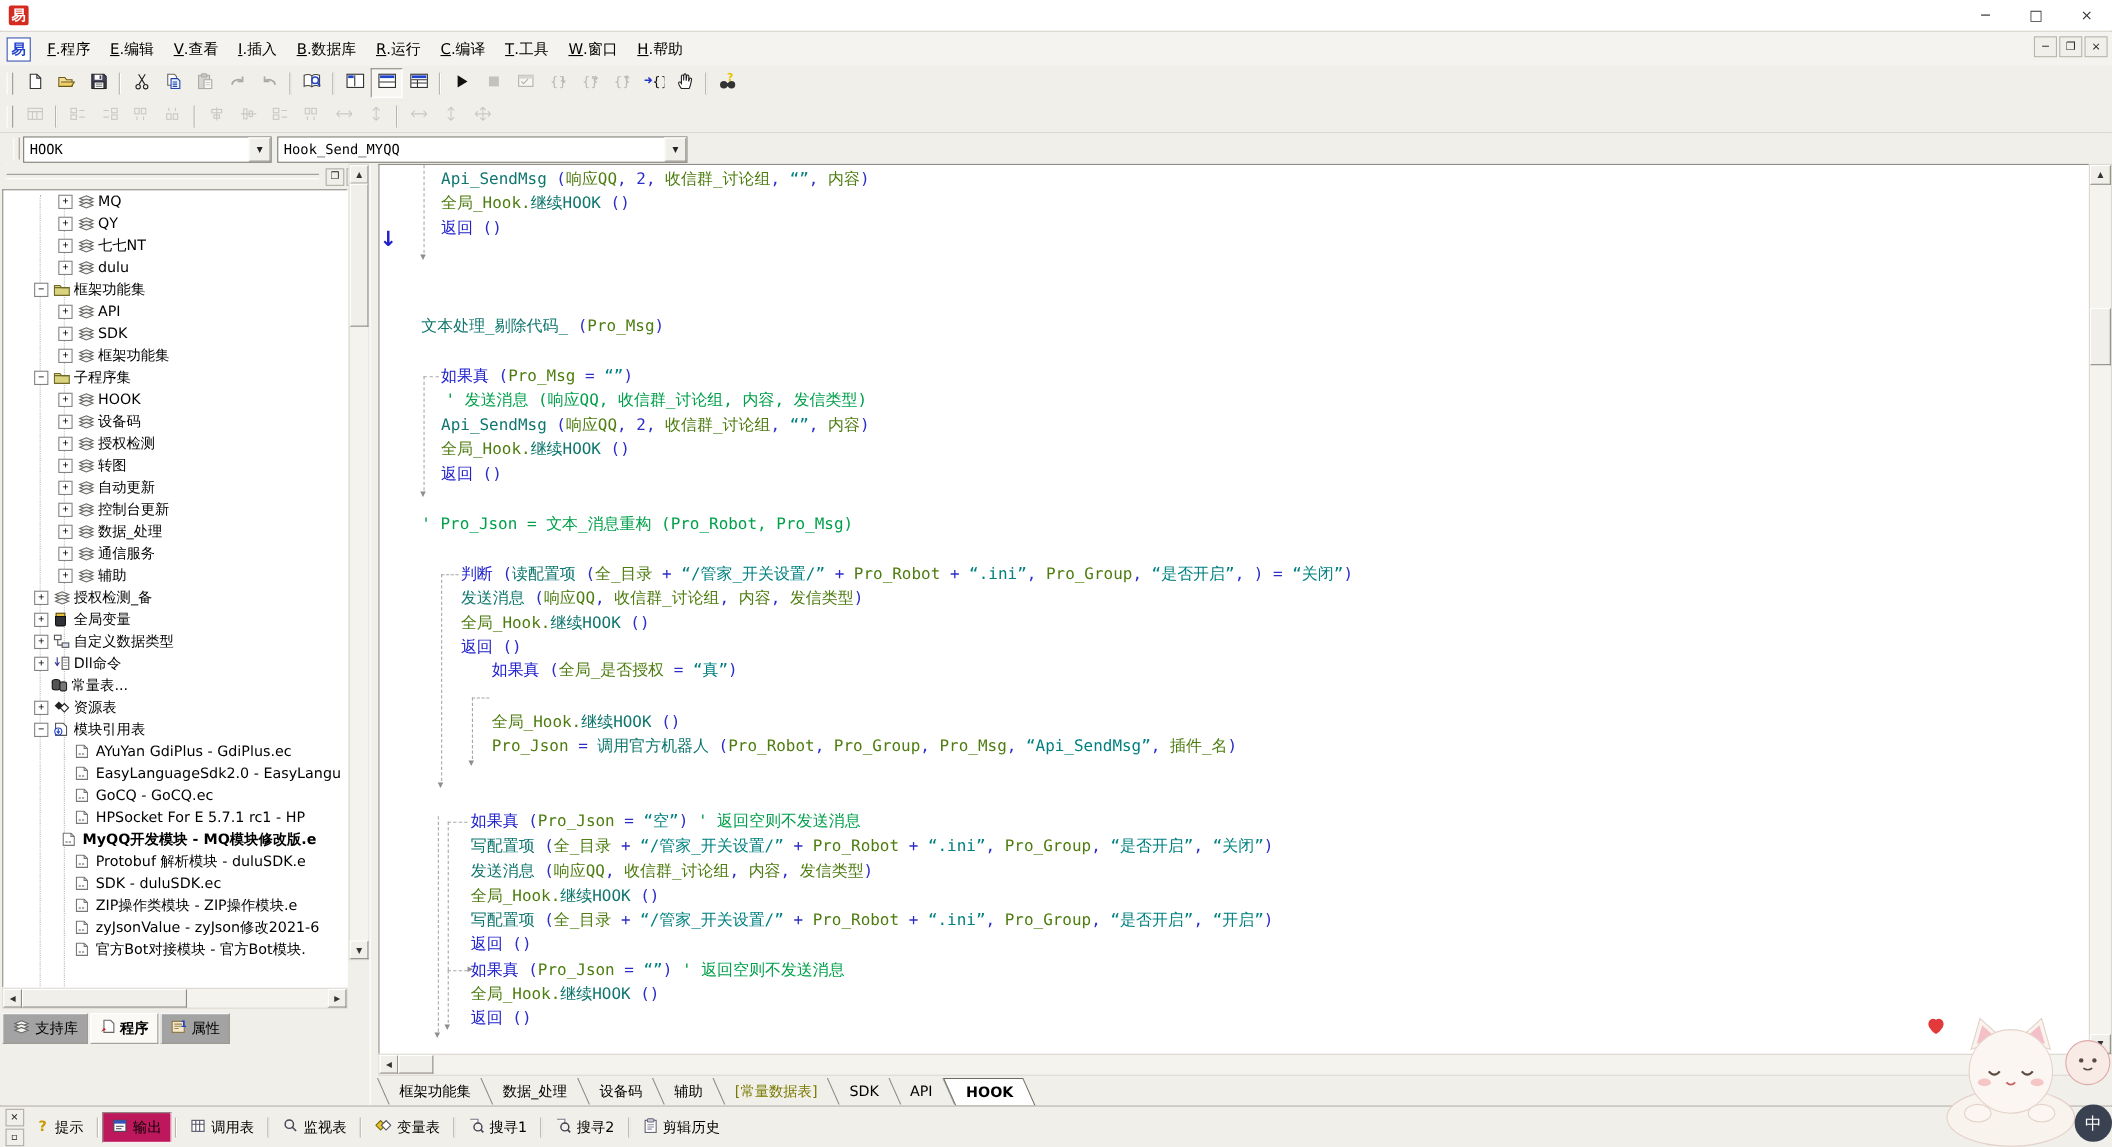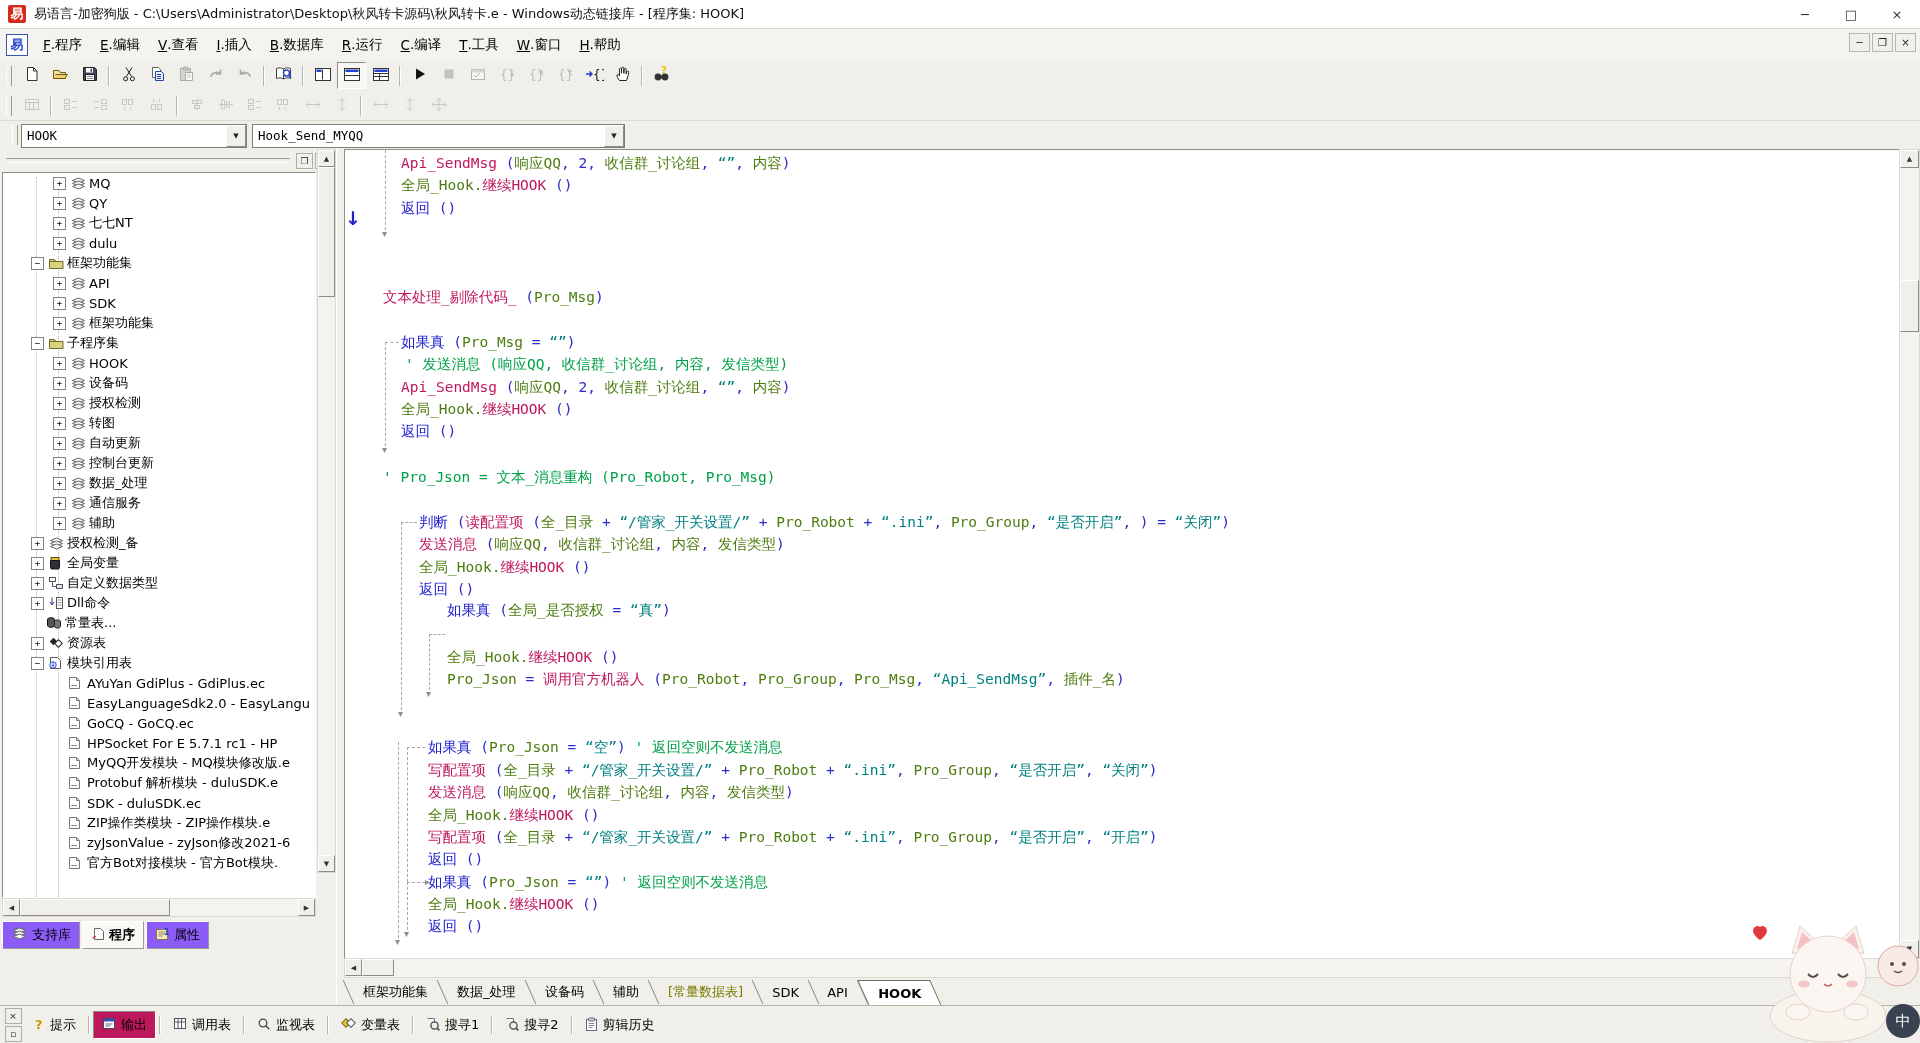--- a/index.html
+++ b/index.html
@@ -56,32 +56,32 @@
   .tlabel{font-size:13px;}
   #treevs{position:absolute;right:0px;top:0px;width:17px;height:722px;}
   #treehs{position:absolute;left:2px;top:749px;width:312px;height:17px;}
   
   .sb{position:absolute;background:#F5F3EE;border:1px solid #DCD9D2;}
   .sbtn{position:absolute;background:#F1EFE9;border:1px solid;border-color:#FFFFFF #8E8C84 #8E8C84 #FFFFFF;
         display:flex;align-items:center;justify-content:center;font-size:7px;color:#333;}
   .sthumb{position:absolute;background:#F1EFE9;border:1px solid;border-color:#FFFFFF #8E8C84 #8E8C84 #FFFFFF;}
   
   #ptabs{position:absolute;left:2px;top:772px;display:flex;gap:2px;}
-  .ptab{height:26px;border:1px solid #9C9A92;border-top-color:#fff;border-left-color:#fff;background:#8b5cf6;
+  .ptab{height:26px;border:1px solid #9C9A92;border-top-color:#fff;border-left-color:#fff;background:#a3a3a3;
         display:flex;align-items:center;padding:0 8px;gap:4px;font-size:13px;}
   .ptab.active{background:#FAF9F6;font-weight:bold;}
   
   #splitter{left:336px;top:149px;width:8px;height:856px;background:#F0EFEA;border-left:1px solid #fff;}
   
   #codewrap{left:344px;top:149px;width:1576px;height:856px;background:#F0EFEA;}
   #codesurf{position:absolute;left:0;top:0;width:1554px;height:808px;background:#fff;
             border-left:1px solid #8E8C84;border-top:1px solid #8E8C84;overflow:hidden;}
   .cline{position:absolute;height:20px;line-height:20px;white-space:pre;
          font-family:"DejaVu Sans Mono","DejaVu Sans",monospace;font-size:14.5px;}
-  .sK{color:#2121CE;} .sF{color:#be185d;} .sS{color:#008080;} .sC{color:#00A04A;} .sO{color:#2C2CC8;} .sT{color:#4d7c0f;}
+  .sK{color:#2121CE;} .sF{color:#0f766e;} .sS{color:#008080;} .sC{color:#00A04A;} .sO{color:#2C2CC8;} .sT{color:#4d7c0f;}
   .flowv{position:absolute;border-left:1px dashed #A8A8A8;width:0;}
   .flowh{position:absolute;border-top:1px dashed #A8A8A8;height:0;}
   .fend{position:absolute;color:#8E8E8E;font-size:10px;line-height:10px;}
   #bluearrow{position:absolute;color:#2020C8;font-size:19px;font-weight:bold;line-height:20px;}
   #codevs{position:absolute;left:1555px;top:0;width:19px;height:808px;}
   #codehs{position:absolute;left:0;top:809px;width:1554px;height:18px;}
   
   #etabs{position:absolute;left:4px;top:830px;height:26px;display:flex;align-items:stretch;}
   .etab{position:relative;padding:0 14px;display:flex;align-items:center;font-size:13px;
         border-right:1px solid #8A8880;transform:skewX(24deg);background:transparent;height:24px;margin-top:1px;}
@@ -103,21 +103,20 @@
   #imebadge{left:1886px;top:1004px;width:34px;height:34px;border-radius:50%;background:#3A4150;color:#fff;
             display:flex;align-items:center;justify-content:center;font-size:15px;z-index:51;}
 </style>
 </head>
 <body>
 
 <div id="app">
 
   <div id="titlebar" class="abs">
     <div id="applogo">易</div>
-    <div id="titletext">易语言-加密狗版 - C:\Users\Administrator\Desktop\秋风转卡源码\秋风转卡.e - Windows动态链接库 - [程序集: HOOK]</div>
     <div id="winbtns">
       <div class="winbtn">─</div>
       <div class="winbtn">□</div>
       <div class="winbtn">×</div>
     </div>
   </div>
 
   <div id="menubar" class="abs">
     <div id="menulogo">易</div>
     <div id="menuitems" style="display:flex;height:100%;">
@@ -756,21 +755,21 @@
             <span class="expsp"></span>
             <span class="ticon">
               <svg width="13" height="14" viewBox="0 0 13 14">
                 <path d="M1.5 1.5h7l3 3v8h-10z" fill="#fff" stroke="#777"></path>
                 <path d="M8.5 1.5v3h3" fill="none" stroke="#777"></path>
                 <path d="M3.5 9.5h2M6.5 9.5h2" stroke="#555"></path>
               </svg>
             </span>
             <span class="tlabel">HPSocket For E  5.7.1 rc1 - HP</span>
           </div>
-          <div class="trow" style="padding-left: 50px;">
+          <div class="trow" style="padding-left: 38px; font-weight: bold;">
             <span class="expsp"></span>
             <span class="ticon">
               <svg width="13" height="14" viewBox="0 0 13 14">
                 <path d="M1.5 1.5h7l3 3v8h-10z" fill="#fff" stroke="#777"></path>
                 <path d="M8.5 1.5v3h3" fill="none" stroke="#777"></path>
                 <path d="M3.5 9.5h2M6.5 9.5h2" stroke="#555"></path>
               </svg>
             </span>
             <span class="tlabel">MyQQ开发模块 - MQ模块修改版.e</span>
           </div>

